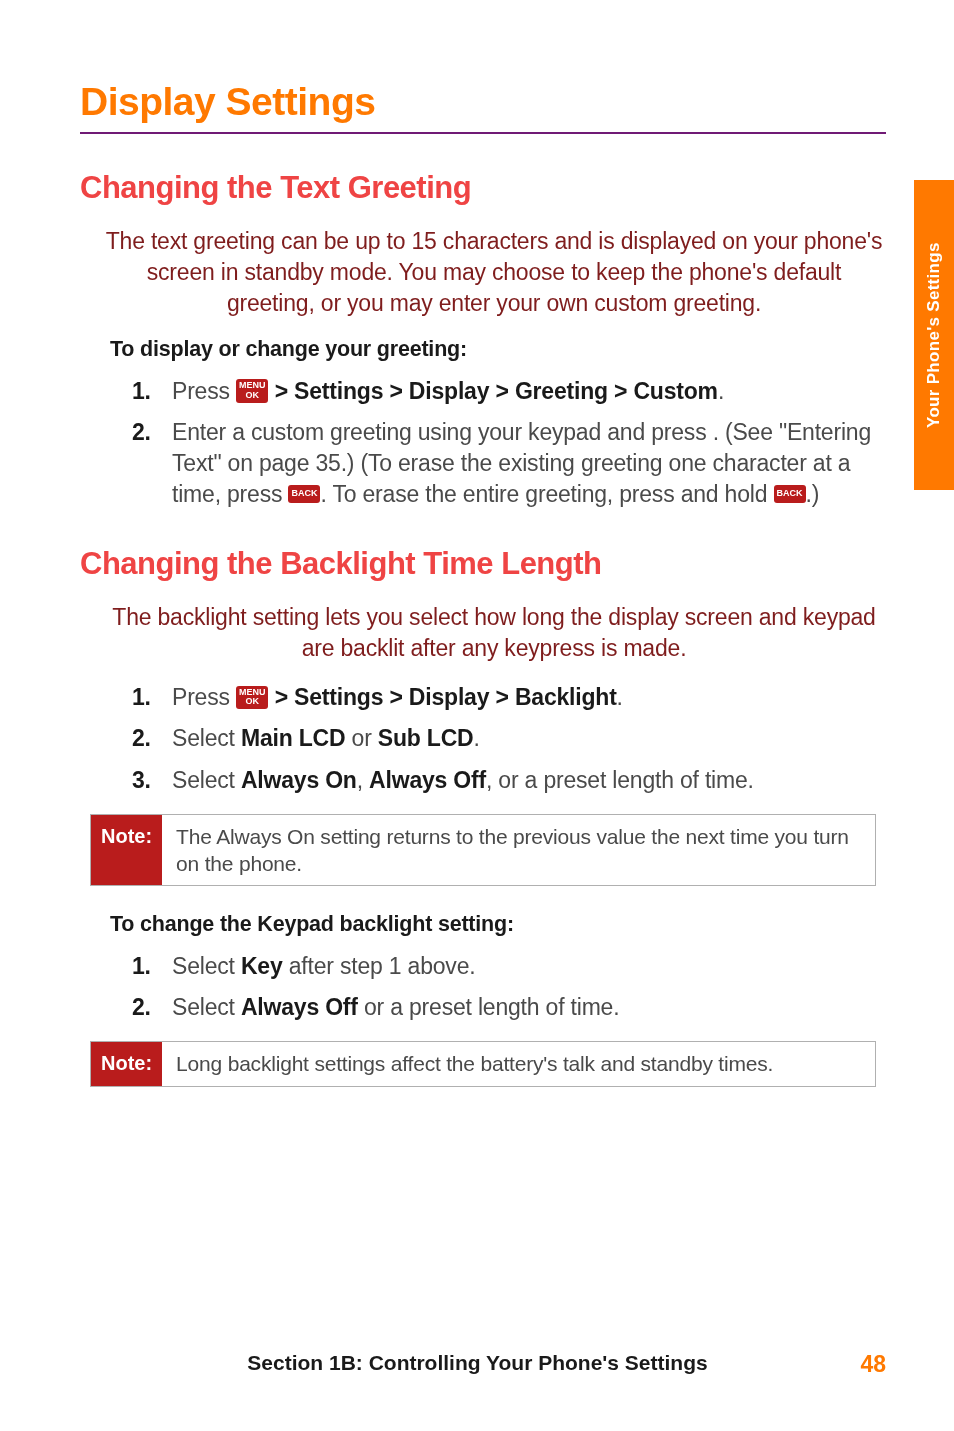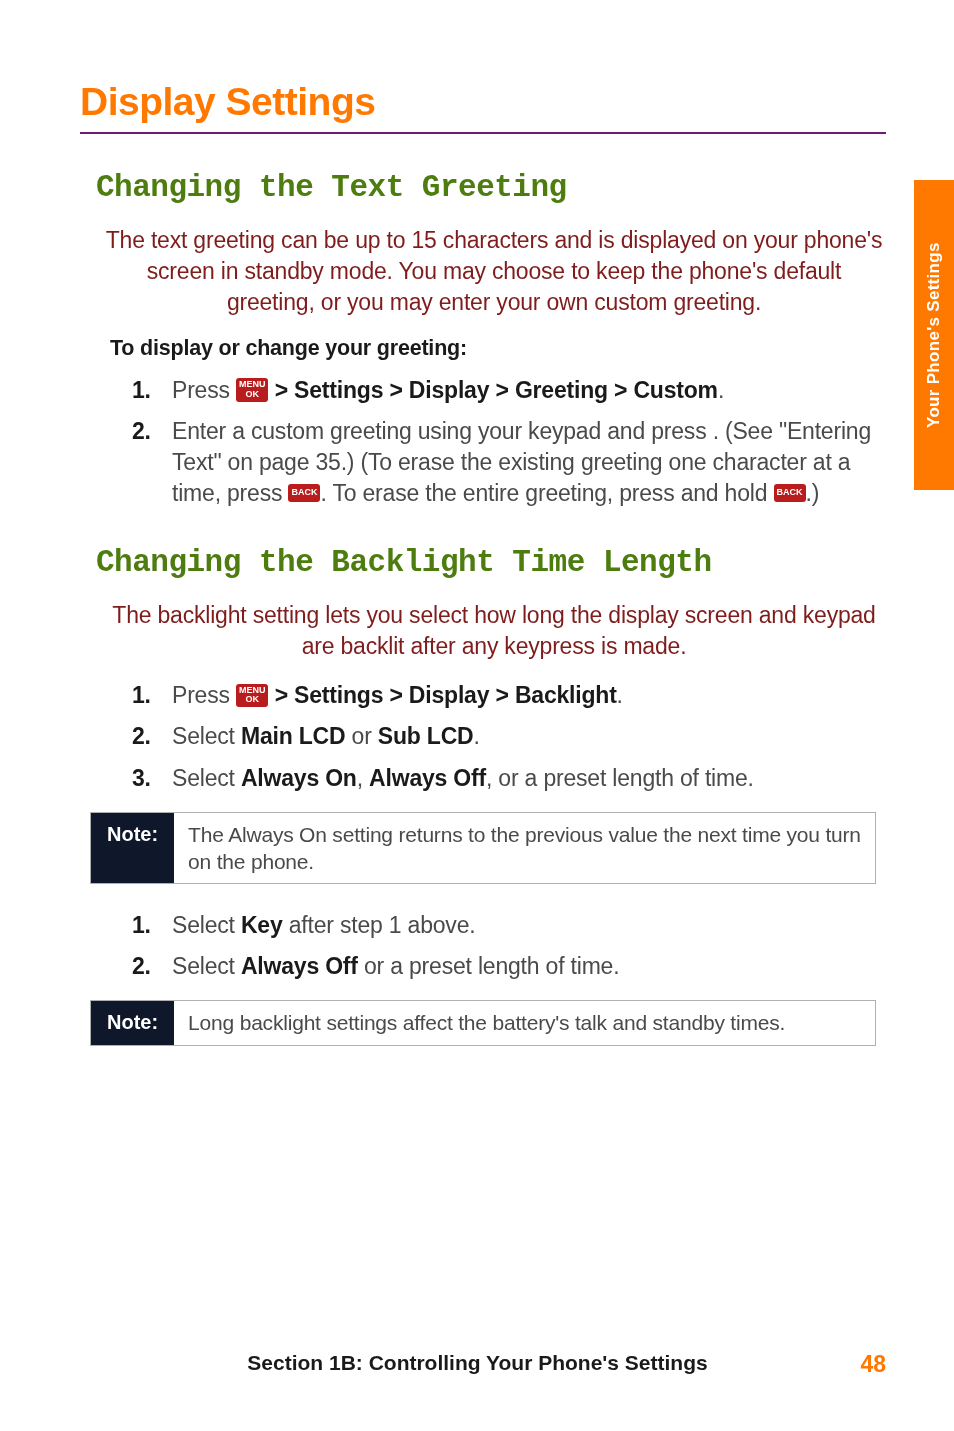--- a/index.html
+++ b/index.html
@@ -37,27 +37,25 @@
   h1.main-title {
     color: #ff7900;
     font-size: 39px;
     font-weight: 700;
     border-bottom: 2px solid #701a75;
     padding-bottom: 8px;
     margin-bottom: 36px;
     letter-spacing: -0.5px;
   }
   h2.sub-title {
-    color: #4d7c0f;
+    color: #ef4444;
     font-size: 31px;
     font-weight: 700;
-    margin-left: 16px;
     margin-bottom: 20px;
     letter-spacing: -0.5px;
-    font-family: Liberation Mono, monospace;
   }
   .body-text {
     font-size: 23px;
     line-height: 1.35;
     margin-left: 22px;
     margin-bottom: 18px;
     color: #7f1d1d;
     letter-spacing: -0.2px;
     text-align: center;
   }
@@ -106,25 +104,25 @@
   }
   .key-icon.menu { min-width: 24px; }
   .key-icon.back { font-size: 9px; padding: 4px 3px; min-width: 24px; }
   .note-box {
     border: 1px solid #b0b0b0;
     margin: 18px 10px 26px 10px;
     display: flex;
     align-items: stretch;
   }
   .note-label {
-    background: #0f172a;
+    background: #b91c1c;
     color: #fff;
     font-weight: 700;
     font-size: 20px;
-    padding: 10px 16px;
+    padding: 10px 10px;
     display: flex;
     align-items: flex-start;
   }
   .note-text {
     font-size: 21px;
     line-height: 1.3;
     color: #4a4a4a;
     padding: 8px 14px;
     flex: 1;
     letter-spacing: -0.2px;
@@ -202,20 +200,21 @@
       <span>Select </span>
       <span class="bolded">Always On</span><span>, </span><span class="bolded">Always Off</span><span>, or a preset length of time.</span>
     </li>
   </ol>
 
   <div class="note-box">
     <div class="note-label">Note:</div>
     <div class="note-text">The Always On setting returns to the previous value the next time you turn on the phone.</div>
   </div>
 
+  <p class="lead-bold">To change the Keypad backlight setting:</p>
 
   <ol>
     <li class="step">
       <span class="num">1.</span>
       <span>Select </span>
       <span class="bolded">Key</span><span> after step 1 above.</span>
     </li>
     <li class="step">
       <span class="num">2.</span>
       <span>Select </span>

